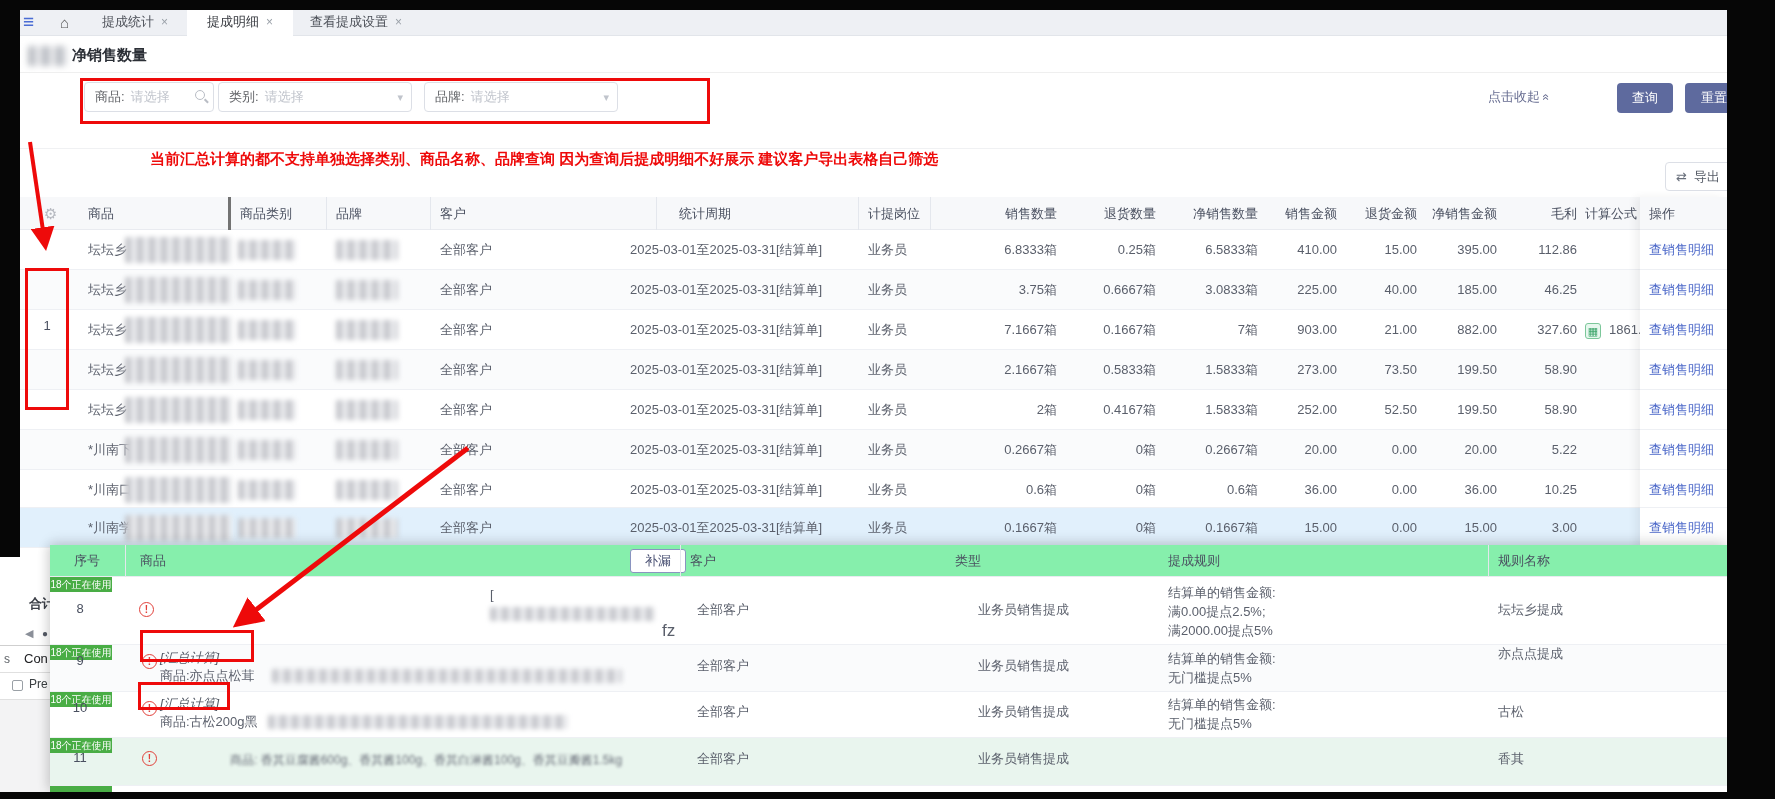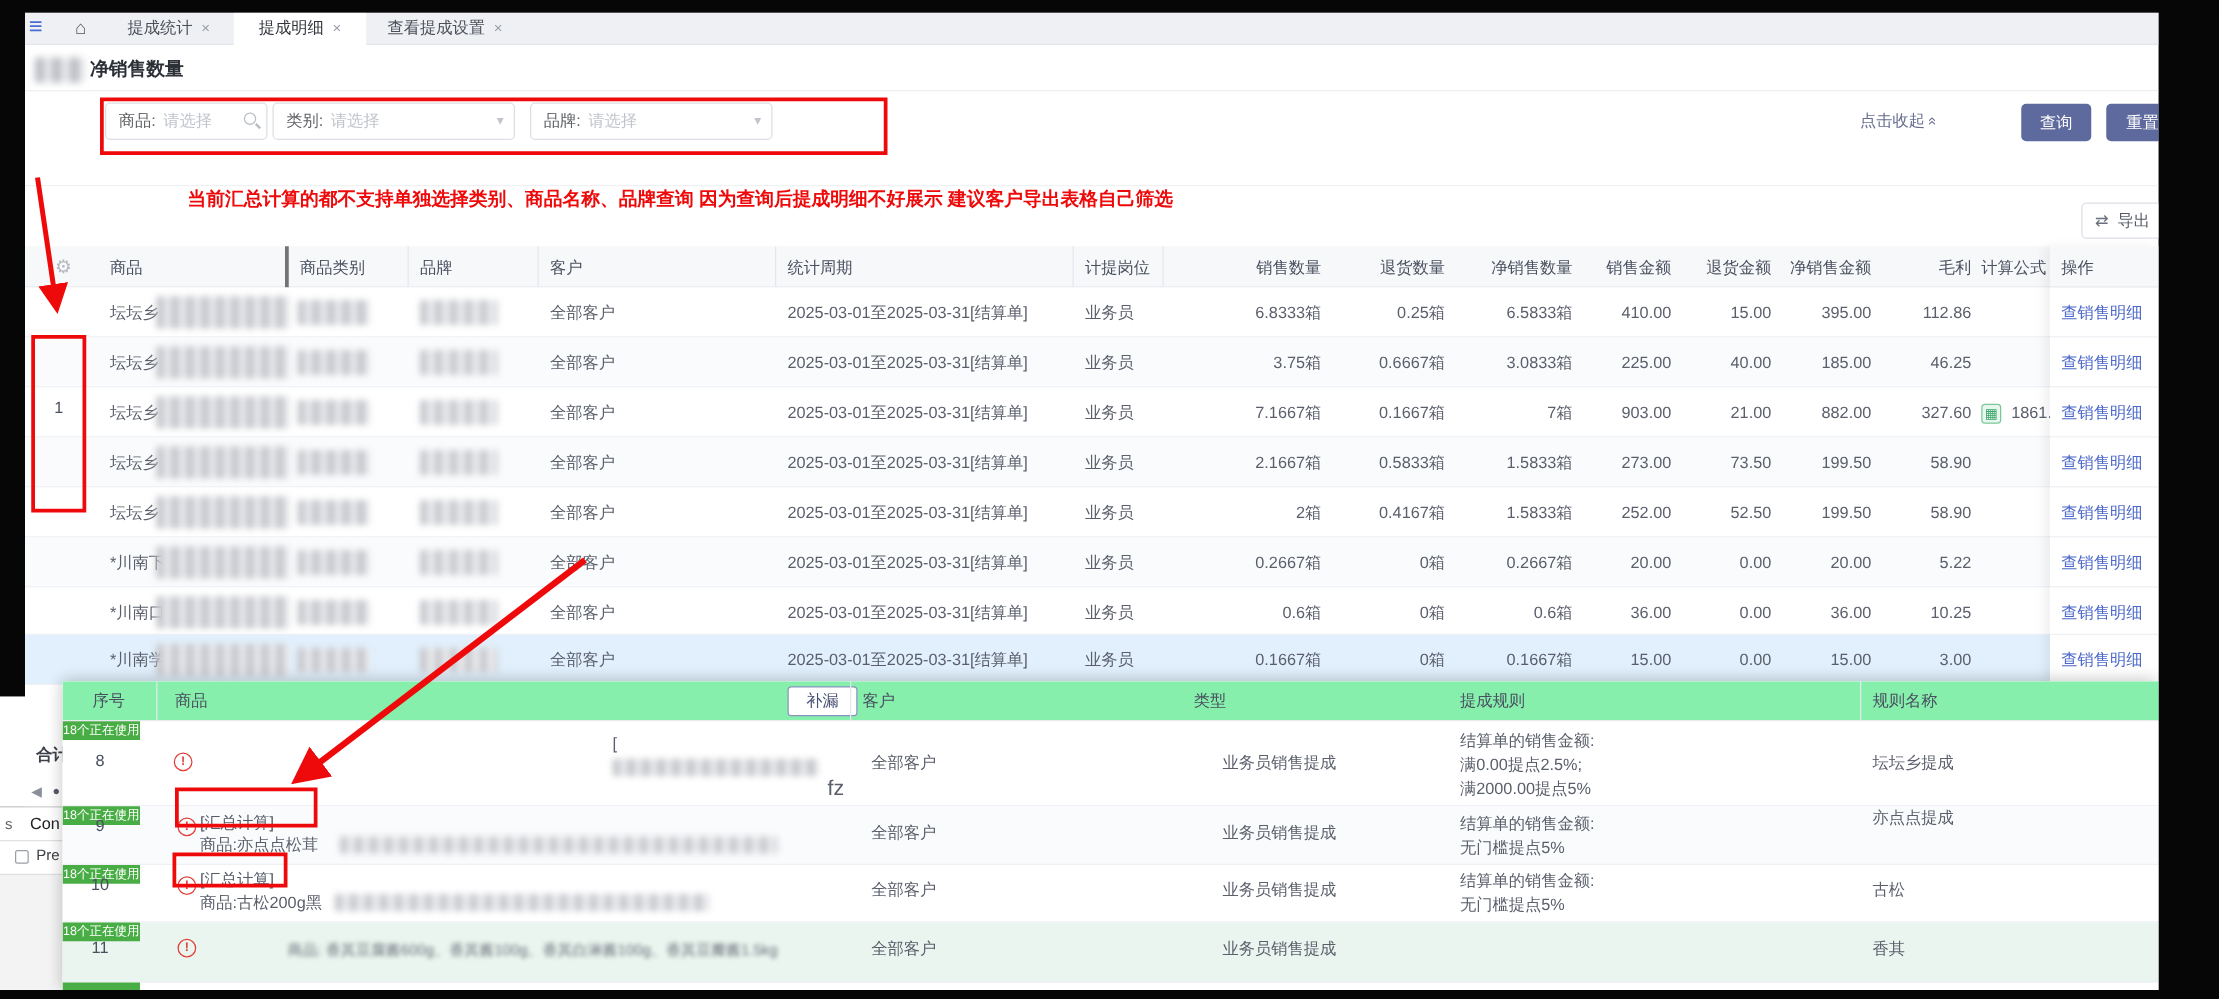--- a/index.html
+++ b/index.html
@@ -52,21 +52,21 @@
 
   
   .thead{position:absolute;left:0;top:187px;width:1707px;height:33px;background:#f7f8fa;border-bottom:1px solid #e9ebf0;
          color:#4a5060;}
   .hc{position:absolute;top:0;line-height:33px;white-space:nowrap;}
   .gear{left:24px;color:#b5b8bf;font-size:15px;}
   .h-prod{left:68px;}
   .h-cat{left:218px;border-left:3px solid #737373;padding-left:9px;margin-left:-10px;}
   .h-brand{left:316px;border-left:1px solid #e4e7ed;padding-left:9px;margin-left:-10px;}
   .h-cust{left:420px;border-left:1px solid #e4e7ed;padding-left:9px;margin-left:-10px;}
-  .h-per{left:610px;border-left:1px solid #e4e7ed;padding-left:9px;margin-left:-10px;}
+  .h-per{left:646px;border-left:1px solid #e4e7ed;padding-left:22px;margin-left:-10px;}
   .h-role{left:848px;border-left:1px solid #e4e7ed;padding-left:9px;margin-left:-10px;}
   .num{text-align:right;}
   .w-q1{left:910px;width:127px;} .w-q2{left:1045px;width:91px;} .w-q3{left:1145px;width:93px;}
   .w-m1{left:1238px;width:79px;} .w-m2{left:1318px;width:79px;} .w-m3{left:1398px;width:79px;}
   .w-pf{left:1478px;width:79px;}
   .h-form{left:1565px;}
 
   .t-rows{position:absolute;left:0;top:220px;width:1707px;}
   .t-row{position:relative;height:40px;border-bottom:1px solid #eef0f4;background:#fff;color:#5a5f6b;}
   .t-row:nth-of-type(even){background:#fafbfc;}
@@ -128,21 +128,21 @@
   .o-r11{top:193px;height:48px;background:#e9f5ee;}
   .badge{position:absolute;left:0;top:0;width:62px;height:15px;background:#49ad45;color:#fff;
       font-size:10px;line-height:15px;text-align:center;white-space:nowrap;}
   .o-seq{position:absolute;left:18px;width:24px;text-align:center;color:#4a5060;}
   .warn-ic{position:absolute;width:15px;height:15px;border:1.5px solid #e2403a;border-radius:50%;
       color:#e2403a;font-size:10px;font-weight:bold;text-align:center;line-height:14px;}
   .o-cust{position:absolute;left:647px;white-space:nowrap;}
   .o-type{position:absolute;left:928px;white-space:nowrap;}
   .o-rule{position:absolute;left:1118px;line-height:19px;white-space:nowrap;}
   .o-name{position:absolute;left:1448px;white-space:nowrap;}
-  .calc-tag{position:absolute;left:110px;color:#545a66;}
+  .calc-tag{position:absolute;left:110px;color:#545a66;font-style:italic;}
   .o-prodline{position:absolute;left:110px;white-space:nowrap;}
   .o-m{position:absolute;height:14px;}
   .blur-txt{filter:blur(1.8px);color:#6a6f7a;font-size:12px;white-space:nowrap;}
   .r8p1{position:absolute;left:440px;top:10px;}
   .r8tail{position:absolute;left:612px;top:44px;font-size:17px;color:#5a5f6b;}
   .badge-partial{position:absolute;left:0;top:241px;width:62px;height:6px;background:#49ad45;overflow:hidden;}
 
   
   .ann-rect{position:absolute;border:3px solid #ee0a0a;pointer-events:none;}
   .rect-filters{left:80px;top:78px;width:630px;height:46px;}

